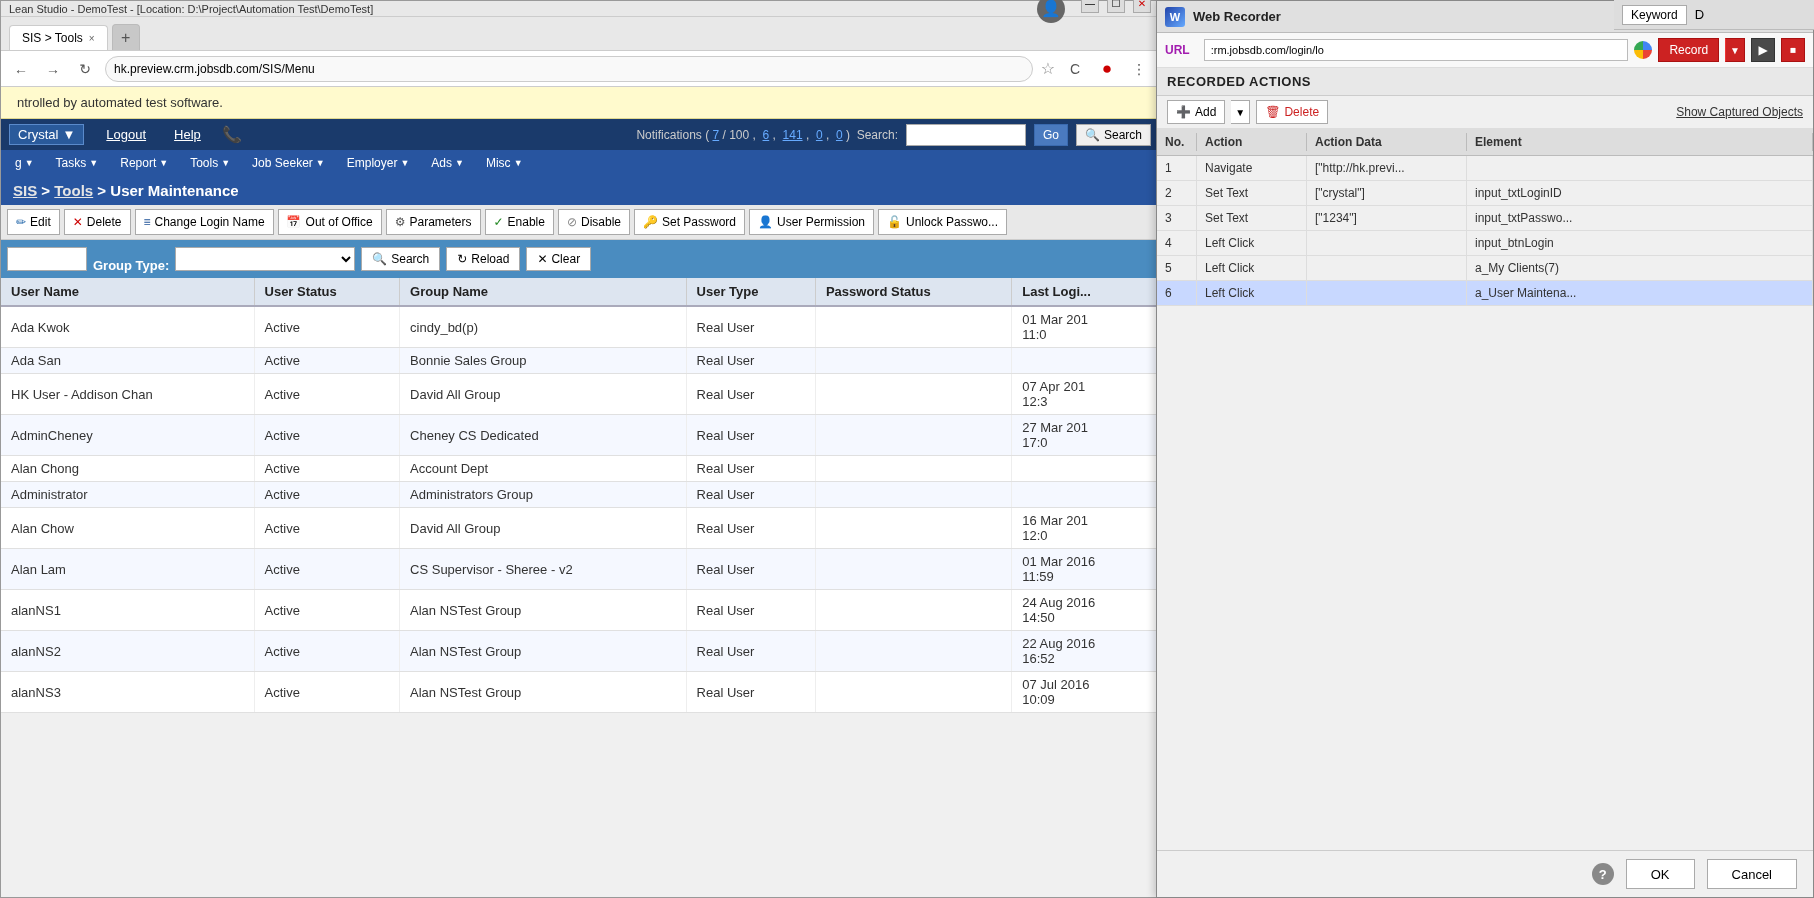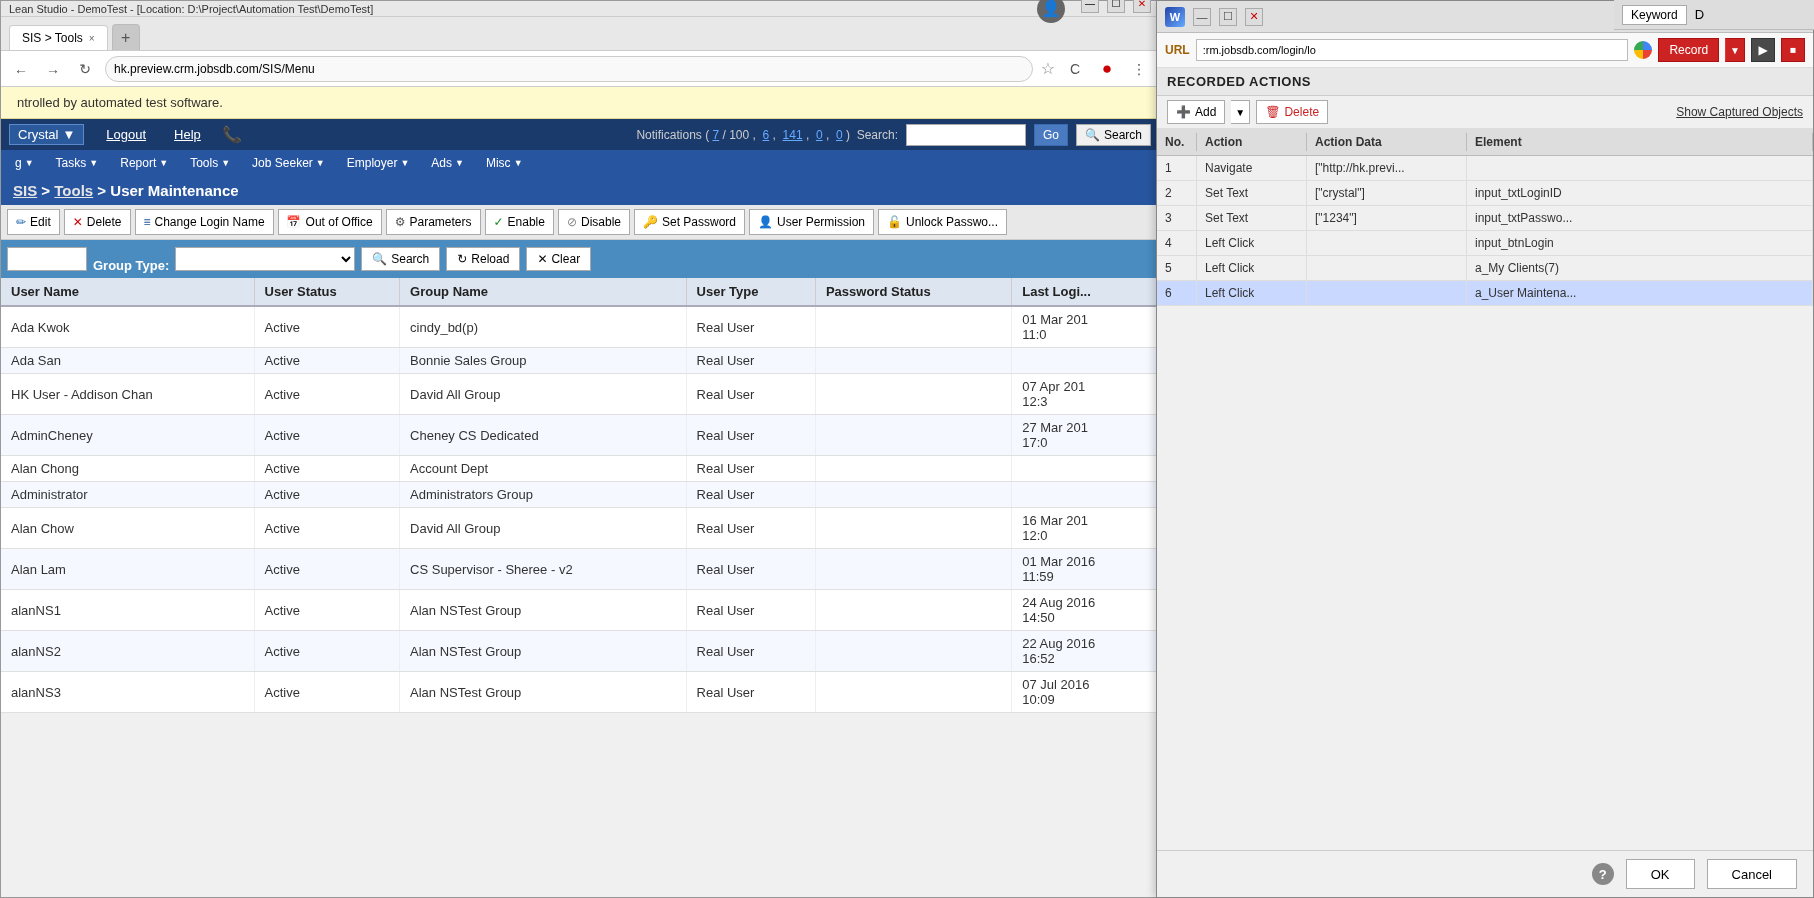--- a/index.html
+++ b/index.html
@@ -369,29 +369,30 @@
       background: #f8f8f8;
       border-bottom: 1px solid #ddd;
       padding: 5px 8px;
       display: flex;
       align-items: center;
       gap: 6px;
     }
     .recorder-url-label {
       font-size: 12px;
       font-weight: bold;
-      color: #a16207;
+      color: #a21caf;
     }
     .recorder-url-input {
       flex: 1;
       border: 1px solid #bbb;
       padding: 2px 6px;
       font-size: 11px;
       height: 22px;
       background: white;
+      margin-left: 8px;
     }
     .recorder-chrome-icon {
       width: 18px; height: 18px;
       border-radius: 50%;
       background: conic-gradient(#4285f4 0deg 90deg, #ea4335 90deg 180deg, #fbbc05 180deg 270deg, #34a853 270deg 360deg);
     }
     .recorder-record-btn {
       background: #cc2222;
       color: white;
       border: 1px solid #aa1111;
@@ -830,20 +831,21 @@
           </tbody>
       </table>
     </div>
   </div>
 </div>
 
 <div class="recorder-panel">
 
   <div class="recorder-titlebar">
     <div class="recorder-logo">W</div>
+    <span class="recorder-title-text">Web Recorder</span>
     <div class="recorder-win-btn">—</div>
     <div class="recorder-win-btn">☐</div>
     <div class="recorder-win-btn close">✕</div>
   </div>
 
   <div class="recorder-url-bar">
     <span class="recorder-url-label">URL</span>
     <input type="text" class="recorder-url-input" value=":rm.jobsdb.com/login/lo" style="">
     <div class="recorder-chrome-icon"></div>
     <button class="recorder-record-btn">Record</button>

